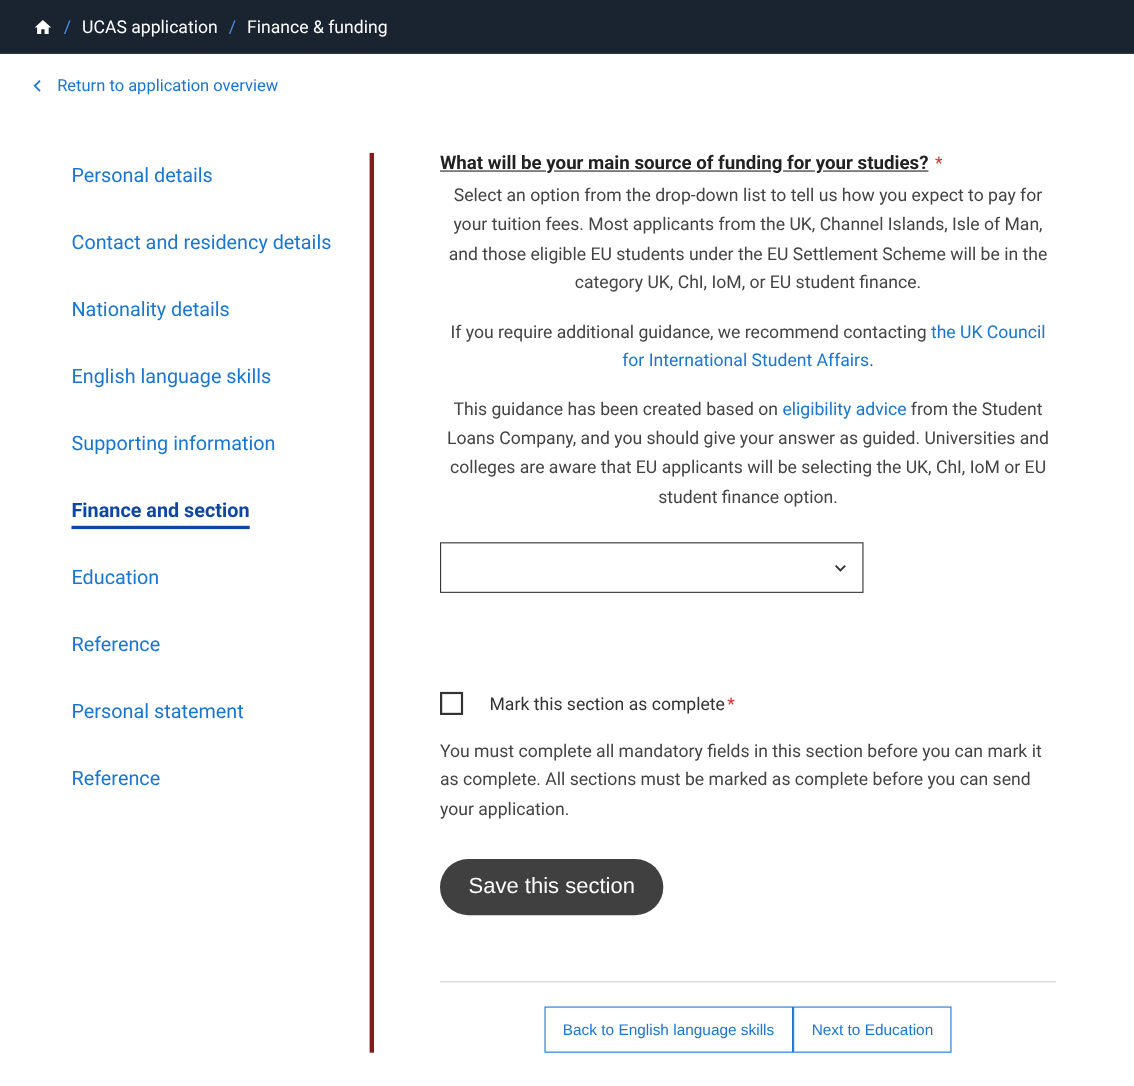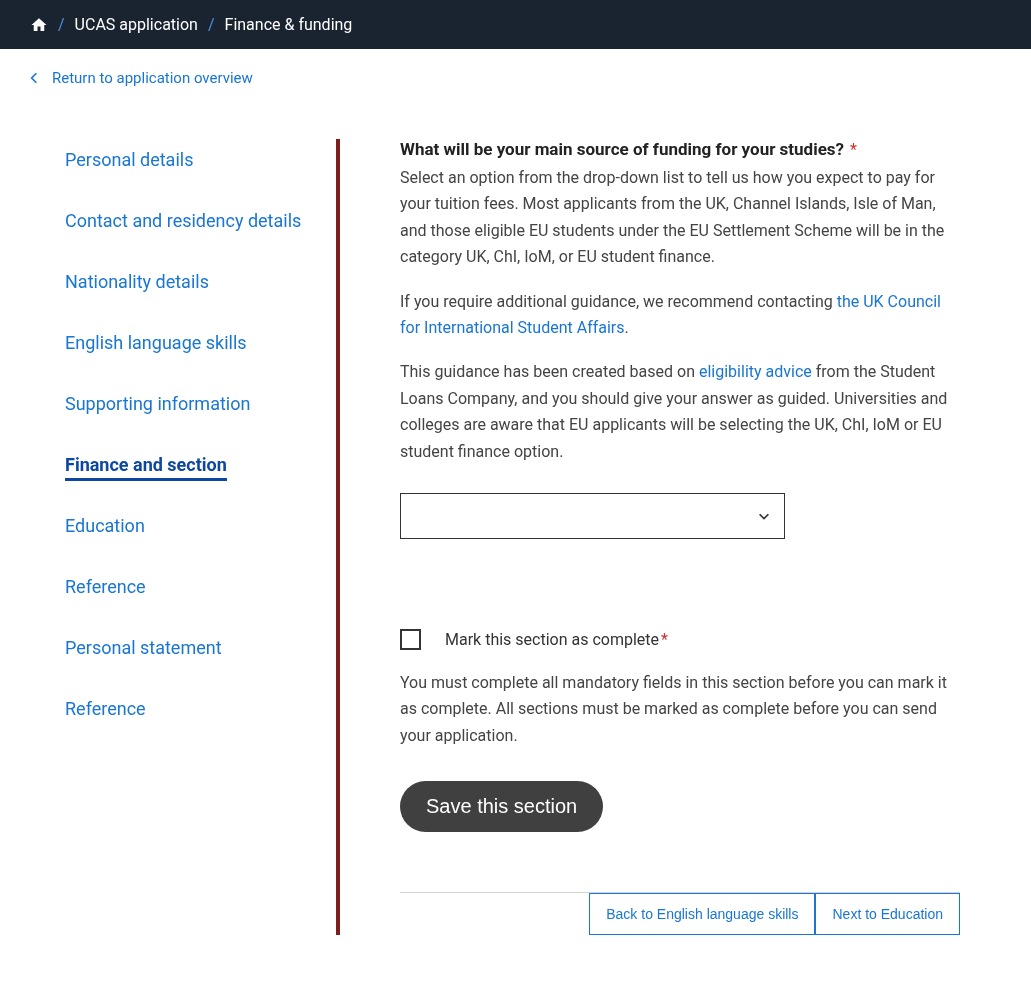--- a/index.html
+++ b/index.html
@@ -80,30 +80,32 @@
     .content {
       flex: 1;
       padding: 0 20px 0 60px;
       max-width: 640px;
     }
     .q-label {
       font-size: 17px;
       font-weight: 700;
       color: #222;
       display: inline;
+      text-decoration: underline;
     }
     .req {
       color: #d32f2f;
       margin-left: 2px;
     }
     .help-text {
       font-size: 16px;
       color: #444;
       line-height: 1.65;
       margin-top: 6px;
+      text-align: center;
     }
     .help-text .link {
       color: #1976d2;
       cursor: pointer;
     }
     .help-block {
       margin-top: 18px;
     }
     .select-wrap {
       position: relative;
@@ -162,22 +164,23 @@
       border: none;
       padding: 14px 26px;
       font-size: 20px;
       border-radius: 30px;
       cursor: pointer;
       margin-top: 32px;
     }
     .nav-footer {
       margin-top: 60px;
       border-top: 1px solid #d4d4d4;
-      display: flex;
-      justify-content: flex-end;
+      padding-top: 22px;
+      display: flex;
+      justify-content: center;
     }
     .nav-btn {
       background: #fff;
       color: #1976d2;
       border: 1px solid #1976d2;
       padding: 12px 16px;
       font-size: 14px;
       cursor: pointer;
     }
   </style>

